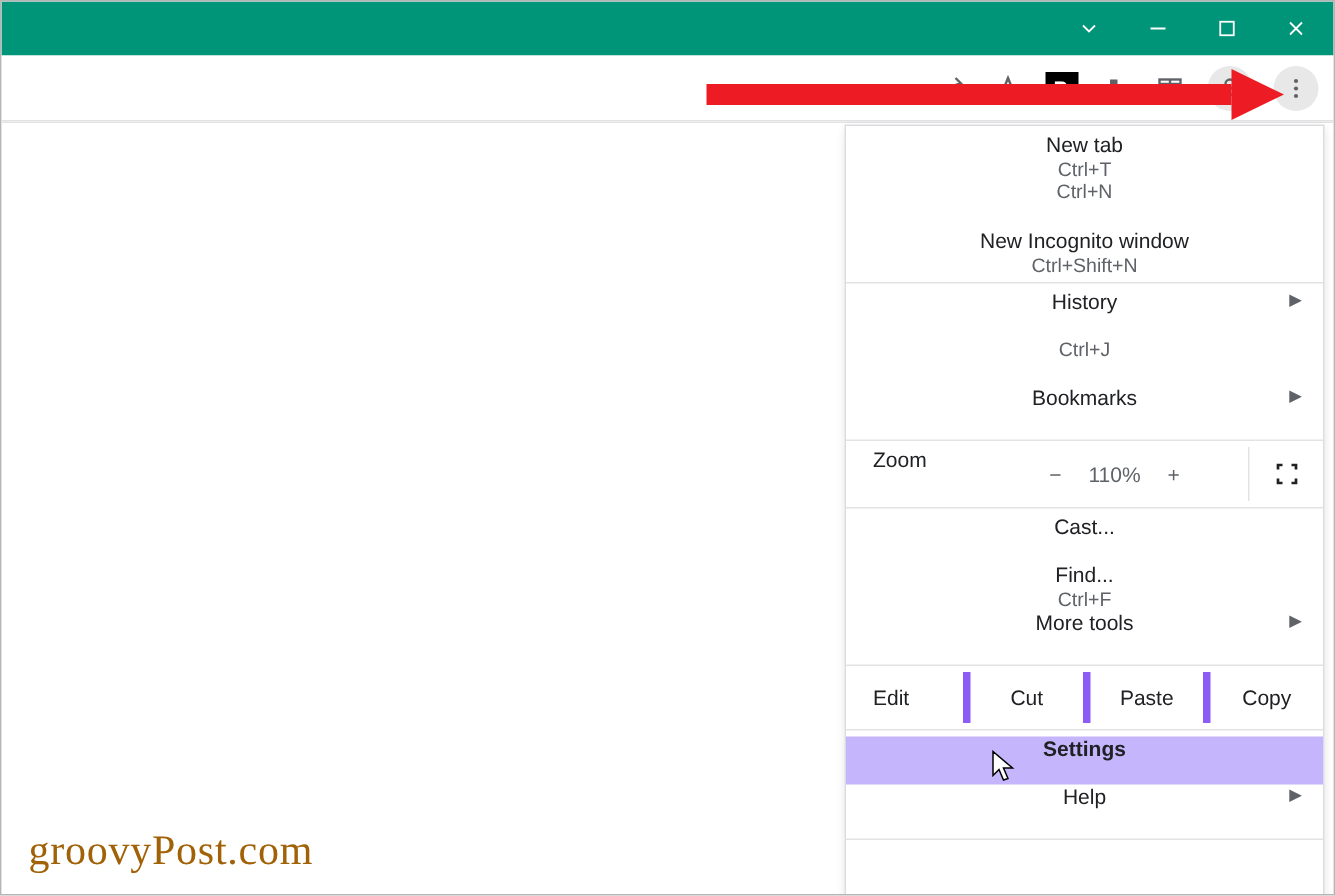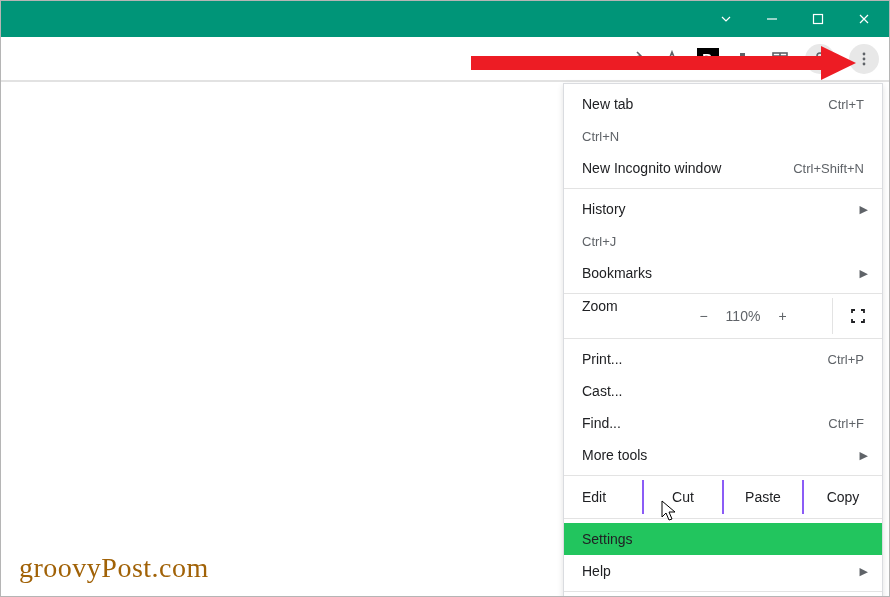--- a/index.html
+++ b/index.html
@@ -31,37 +31,37 @@
   .tbicon svg { stroke:#5f6368; fill:none; stroke-width:1.6; }
   .content { position:absolute; left:0; right:0; top:80px; bottom:0; background:#fff; border-top:1px solid #e2e2e2; }
 
   .menu {
     position:absolute; top:82px; right:6px; width:320px;
     background:#fff; border:1px solid #dadce0; box-shadow:0 2px 6px rgba(0,0,0,.12);
     font-size:14px; color:#202124; padding:4px 0;
   }
   .mrow {
     display:flex; align-items:center; height:32px;
-    padding:0 18px; position:relative;
-  }
-  .mrow.hover { background:#22c55e; }
+    padding:0 18px; position:relative;flex-direction:column;
+  }
+  .mrow.hover { background:#c4b5fd;font-weight:bold; }
   .mlabel { flex:1; }
   .mshort { color:#5f6368; font-size:13px; }
   .marrow { color:#5f6368; font-size:11px; position:absolute; right:14px; }
   .msep { height:1px; background:#e3e3e3; margin:4px 0; }
   .zoomrow { display:flex; height:36px; }
   .zoomrow .zlabel { width:90px; padding-left:18px; }
   .zoomrow .zctrls { flex:1; display:flex; align-items:center; justify-content:center; gap:18px; }
   .zoomrow .zctrls span { color:#5f6368; }
   .zoomrow .zval { color:#202124; }
   .zoomrow .zfs { width:50px; display:flex; align-items:center; justify-content:center; border-left:1px solid #e3e3e3; height:100%; }
   .editrow { display:flex; height:34px; align-items:stretch; }
   .editrow > div { display:flex; align-items:center; justify-content:center; }
   .editrow .elabel { width:78px; padding-left:18px; justify-content:flex-start; }
-  .editrow .eact { flex:1; border-left:2px solid #8b5cf6; color:#202124; }
+  .editrow .eact { flex:1; border-left:5px solid #8b5cf6; color:#202124; }
 
   #arrow { position:absolute; pointer-events:none; }
   #cursor { position:absolute; pointer-events:none; }
 
   .watermark {
     position:absolute; left:18px; bottom:12px;
     font-family:Georgia,"Times New Roman",serif;
     font-size:28px; color:#a16207; letter-spacing:.5px;
   }
 </style>
@@ -164,24 +164,20 @@
       <span>+</span>
     </div>
     <div class="zfs">
       <svg width="16" height="16" viewBox="0 0 16 16" stroke="#202124" fill="none" stroke-width="1.8">
           <path d="M2 5 L2 2 L5 2 M11 2 L14 2 L14 5 M14 11 L14 14 L11 14 M5 14 L2 14 L2 11"></path>
         </svg>
     </div>
   </div>
   <div class="msep"></div>
   <div class="mrow">
-    <span class="mlabel">Print...</span>
-    <span class="mshort">Ctrl+P</span>
-  </div>
-  <div class="mrow">
     <span class="mlabel">Cast...</span>
   </div>
   <div class="mrow">
     <span class="mlabel">Find...</span>
     <span class="mshort">Ctrl+F</span>
   </div>
   <div class="mrow">
     <span class="mlabel">More tools</span>
     <span class="marrow">▶</span>
   </div>

